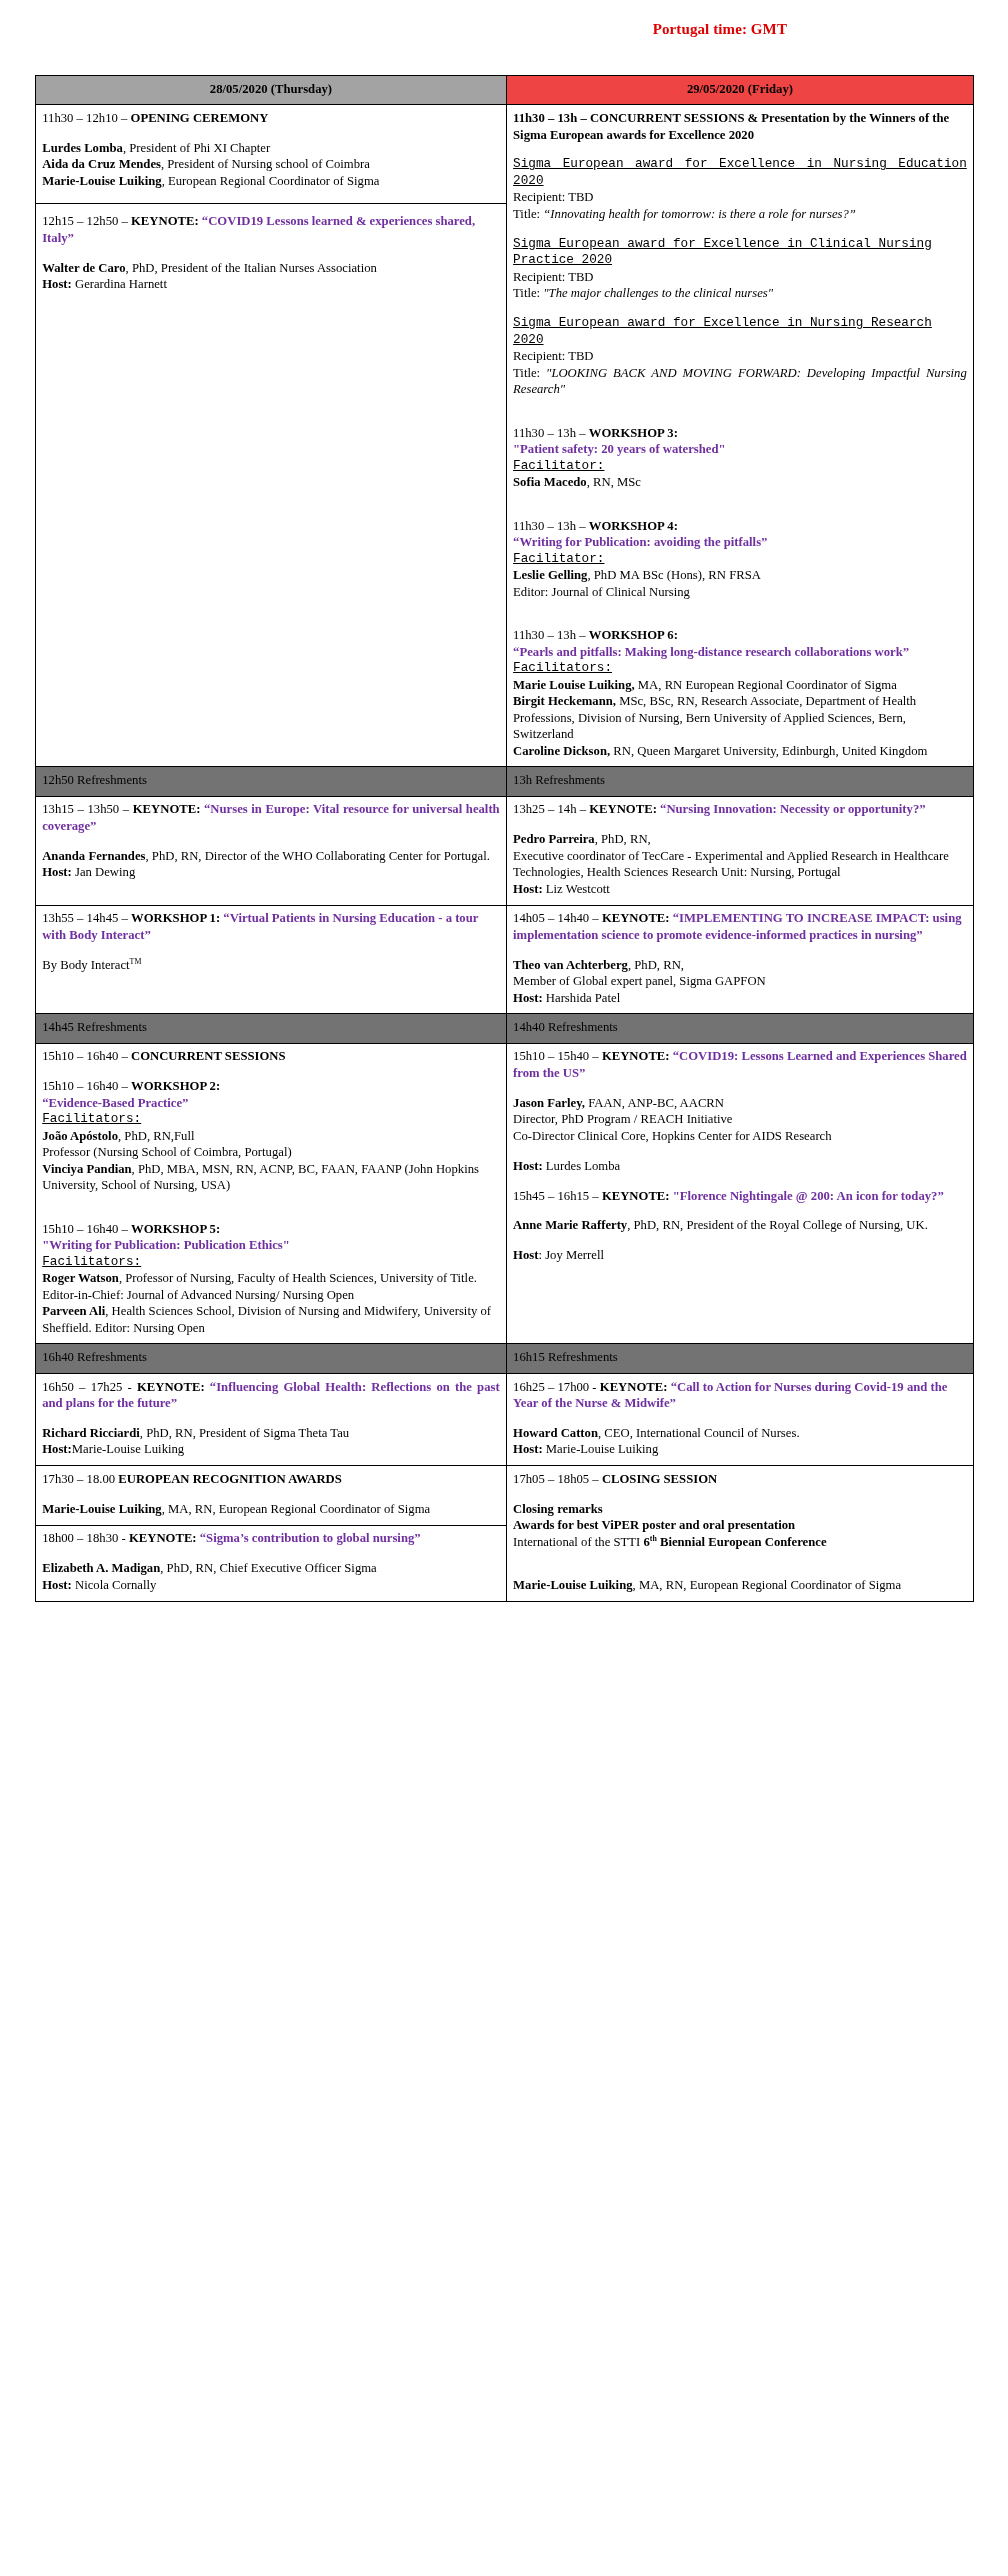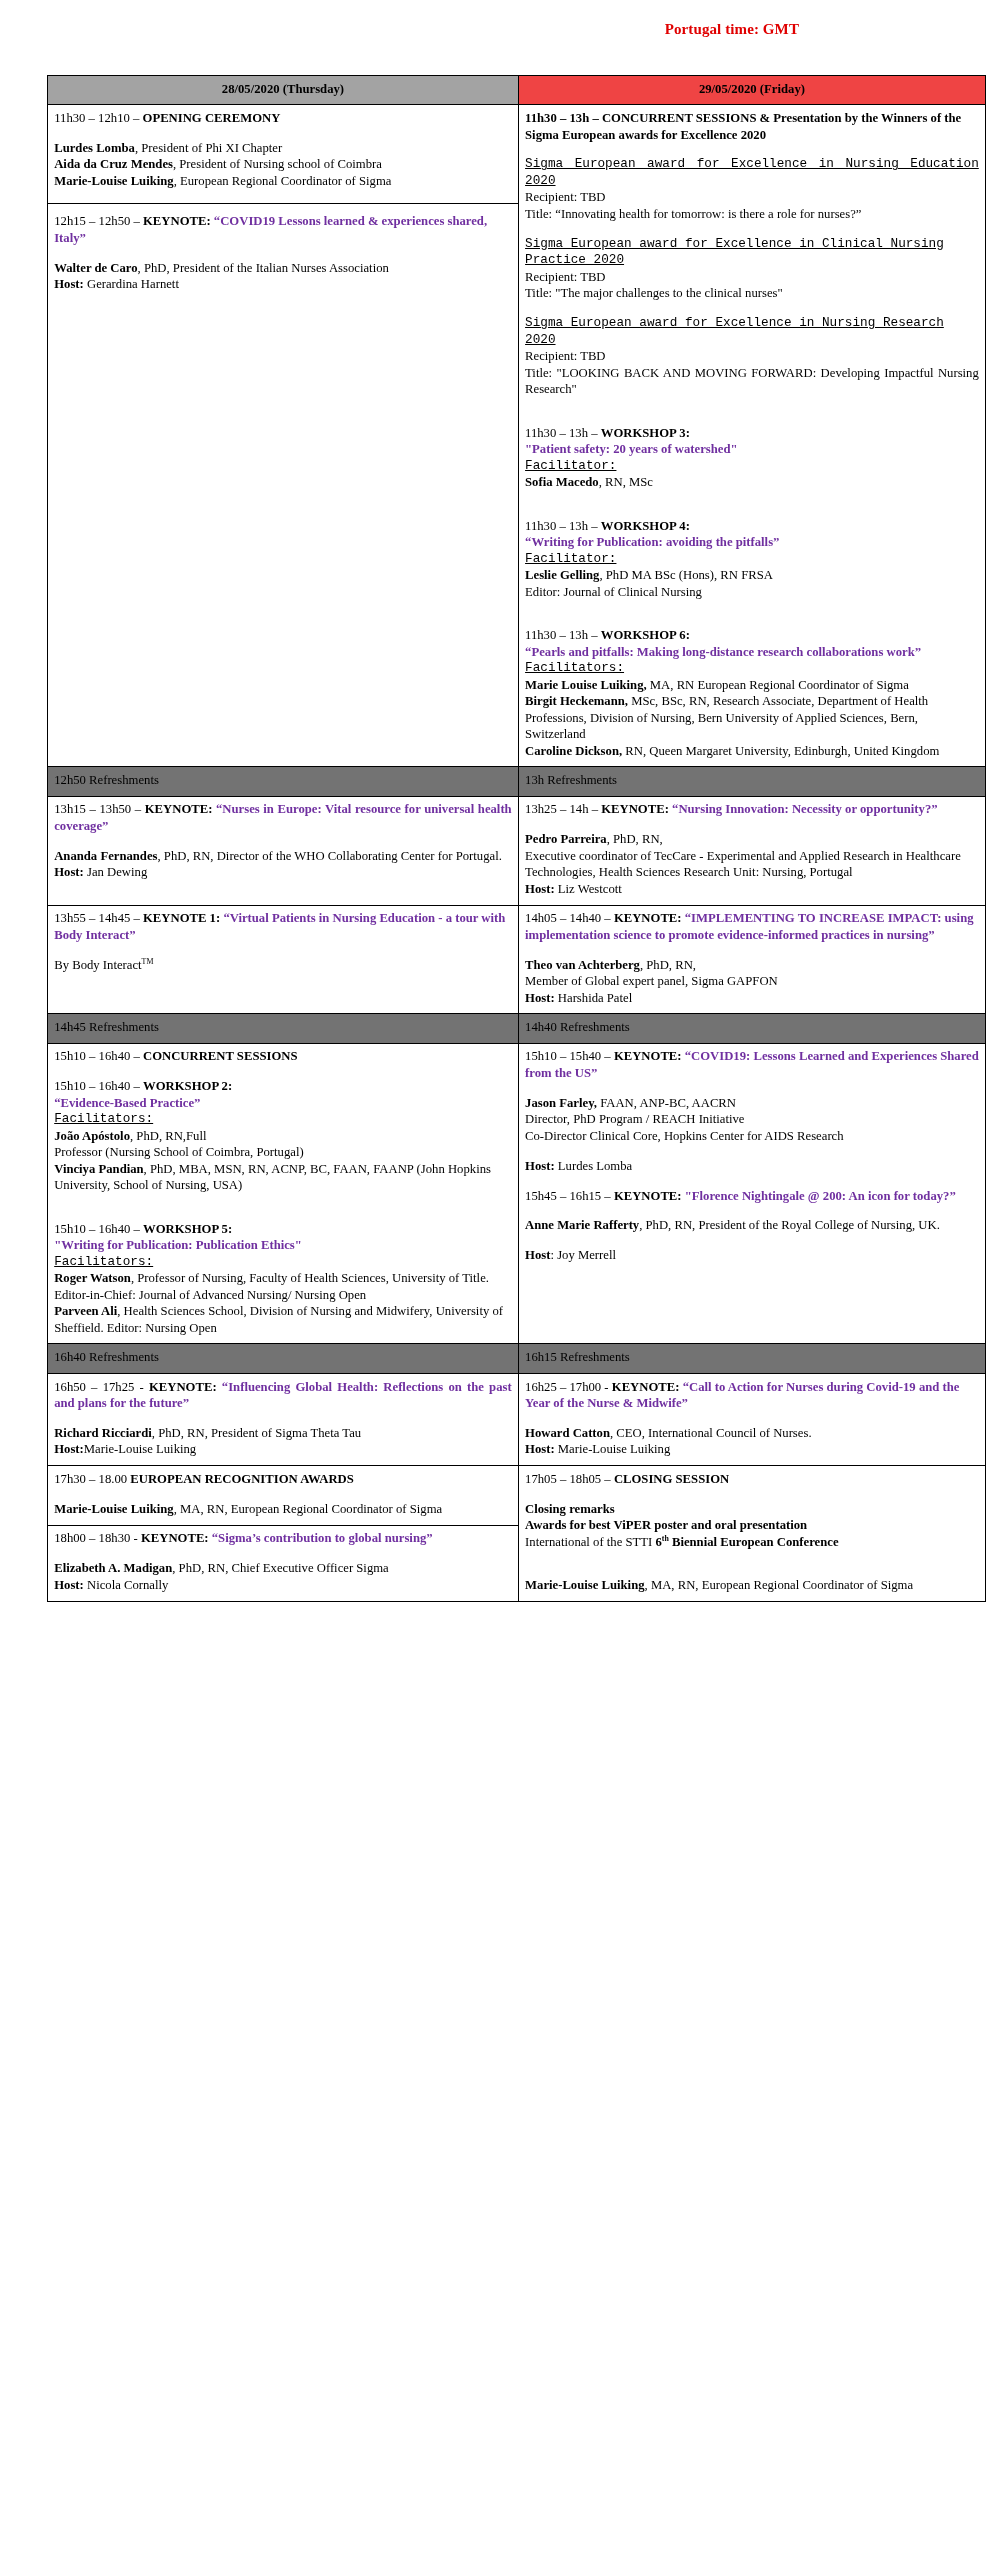--- a/index.html
+++ b/index.html
@@ -13,21 +13,20 @@
     min-height: 2576px;
     font-family: "Liberation Serif", "DejaVu Serif", serif;
     color: #000000;
     -webkit-font-smoothing: antialiased;
   }
   .page {
     position: relative;
     width: 812px;
     min-height: 2576px;
     box-sizing: border-box;
-    margin-left: 12px;
   }
   .tz-note {
     position: absolute;
     top: 20.7px;
     right: 25px;
     color: #e00000;
     font-weight: bold;
     font-size: 15px;
     letter-spacing: 0.1px;
     white-space: nowrap;
@@ -64,21 +63,21 @@
   td.refresh {
     background: #737373;
     font-size: 12.4px;
     padding: 4.7px 6.2px 11.4px 6.2px;
   }
   .ln { margin: 0; }
   .sp { height: 13.4px; }
   .sp-lg { height: 27px; }
   b, .b { font-weight: bold; }
   .purple { color: #7030A0; font-weight: bold; }
-  .ital { }
+  .ital { font-style: italic; }
   .u { text-decoration: underline; font-family: Liberation Mono, monospace; }
   .just { text-align: justify; }
   sup { font-size: 0.62em; vertical-align: super; line-height: 0; }
 </style>
 </head>
 <body>
 
 <div class="page">
 
   <div class="tz-note">Portugal time: GMT</div>
@@ -164,21 +163,21 @@
           <p class="ln"><span>13h25 – 14h – </span><b>KEYNOTE: </b><span class="purple">“Nursing Innovation: Necessity or opportunity?”</span></p>
           <div class="sp"></div>
           <p class="ln"><b>Pedro Parreira</b><span>, PhD, RN,</span></p>
           <p class="ln">Executive coordinator of TecCare - Experimental and Applied Research in Healthcare Technologies, Health Sciences Research Unit: Nursing, Portugal</p>
           <p class="ln"><b>Host:</b><span> Liz Westcott</span></p>
         </td>
       </tr>
 
       <tr>
         <td>
-          <p class="ln"><span>13h55 – 14h45 – </span><b>KEYNOTE 1: </b><span class="purple">“Virtual Patients in Nursing Education - a tour with Body Interact”</span></p>
+          <p class="ln"><span>13h55 – 14h45 – </span><b>WORKSHOP 1: </b><span class="purple">“Virtual Patients in Nursing Education - a tour with Body Interact”</span></p>
           <div class="sp"></div>
           <p class="ln"><span>By Body Interact</span><sup>TM</sup></p>
         </td>
         <td>
           <p class="ln"><span>14h05 – 14h40 – </span><b>KEYNOTE: </b><span class="purple">“IMPLEMENTING TO INCREASE IMPACT: using implementation science to promote evidence-informed practices in nursing”</span></p>
           <div class="sp"></div>
           <p class="ln"><b>Theo van Achterberg</b><span>, PhD, RN,</span></p>
           <p class="ln">Member of Global expert panel, Sigma GAPFON</p>
           <p class="ln"><b>Host:</b><span> Harshida Patel</span></p>
         </td>

